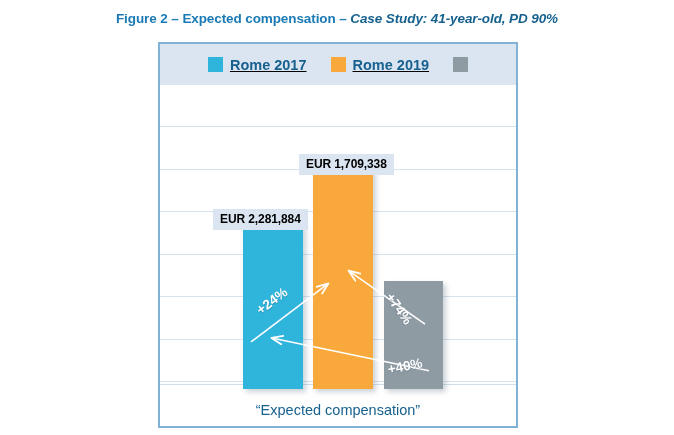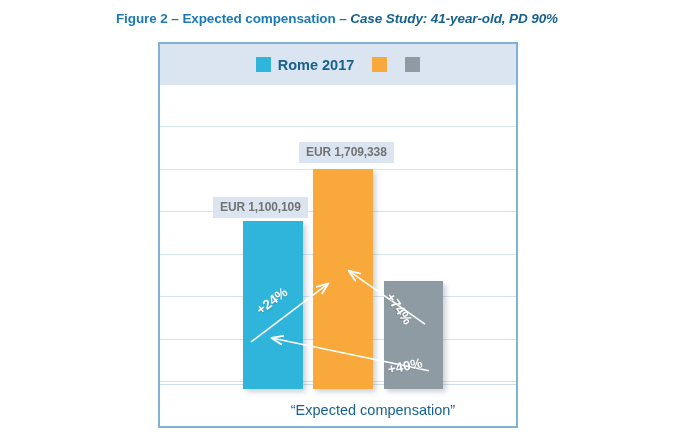--- a/index.html
+++ b/index.html
@@ -48,21 +48,22 @@
     position: absolute;
     left: 0;
     top: 0;
     width: 100%;
     height: 41px;
     background: #dbe5f1;
     box-sizing: border-box;
     display: flex;
     align-items: center;
     justify-content: center;
-    gap: 18px;
+    gap: 24px;
+    text-decoration: underline;
   }
   .legend-item {
     display: flex;
     align-items: center;
     gap: 7px;
   }
   .legend-swatch {
     width: 15px;
     height: 15px;
     display: block;
@@ -101,26 +102,27 @@
   
   .bar {
     position: absolute;
     box-shadow: 3px 3px 5px rgba(90,110,130,0.30);
   }
 
   
   .value-label {
     position: absolute;
     background: #dbe5f1;
-    color: #737373;
+    color: #000000;
     font-size: 12px;
     font-weight: bold;
     padding: 3px 7px 4px 7px;
     white-space: nowrap;
     letter-spacing: -0.1px;
+    margin-top: 12px;
   }
 
   
   #arrow-layer {
     position: absolute;
     left: 0;
     top: 0;
     width: 100%;
     height: 100%;
     pointer-events: none;
@@ -137,39 +139,39 @@
   
   #axis-title {
     position: absolute;
     left: 0;
     bottom: 8px;
     width: 100%;
     text-align: center;
     font-size: 14.5px;
     color: #17618f;
     white-space: nowrap;
-    padding-left: 35px;
   }
 </style>
 </head>
 <body>
 
 <div id="figure-caption">
   <span class="cap-a">Figure 2 – Expected compensation – </span><span class="cap-b">Case Study: 41-year-old, PD 90%</span>
 </div>
 
 <div id="chart-frame">
 
   <div id="legend">
     <div class="legend-item">
       <span class="legend-swatch" style="background:#2fb4dc;"></span>
       <span class="legend-label">Rome 2017</span>
     </div>
     <div class="legend-item">
       <span class="legend-swatch" style="background:#f9a93b;"></span>
+      <span class="legend-label">Rome 2019</span>
     </div>
     <div class="legend-item">
       <span class="legend-swatch" style="background:#8e9ba3;"></span>
     </div>
   </div>
 
   <div id="plot-area">
 
     <div class="gridline" style="top:41px;"></div>
     <div class="gridline" style="top:84px;"></div>
@@ -177,21 +179,21 @@
     <div class="gridline" style="top:169px;"></div>
     <div class="gridline" style="top:211px;"></div>
     <div class="gridline" style="top:254px;"></div>
     <div class="gridline" style="top:296px;"></div>
     <div class="axis-baseline"></div>
 
     <div class="bar" style="left:83px; width:60px; top:136px; height:168px; background:#2fb4dc;"></div>
     <div class="bar" style="left:153px; width:60px; top:84px; height:220px; background:#f9a93b;"></div>
     <div class="bar" style="left:224px; width:59px; top:196px; height:108px; background:#8e9ba3;"></div>
 
-    <div class="value-label" style="left:53px; top:112px;">EUR 1,100,109</div>
+    <div class="value-label" style="left:53px; top:112px;">EUR 2,281,884</div>
     <div class="value-label" style="left:139px; top:57px;">EUR 1,709,338</div>
 
     <svg id="arrow-layer" viewBox="0 0 360 345" preserveAspectRatio="none">
       <defs>
         <marker id="ah" markerWidth="9" markerHeight="9" refX="7.4" refY="3.2" orient="auto" markerUnits="strokeWidth">
           <path d="M0.4,0.4 L7.6,3.2 L0.4,6.0" fill="none" stroke="#ffffff" stroke-width="1.15" stroke-linecap="round" stroke-linejoin="round"></path>
         </marker>
       </defs>
 
       <line x1="92" y1="260" x2="170" y2="201" stroke="#ffffff" stroke-width="1.6" marker-end="url(#ah)"></line>

